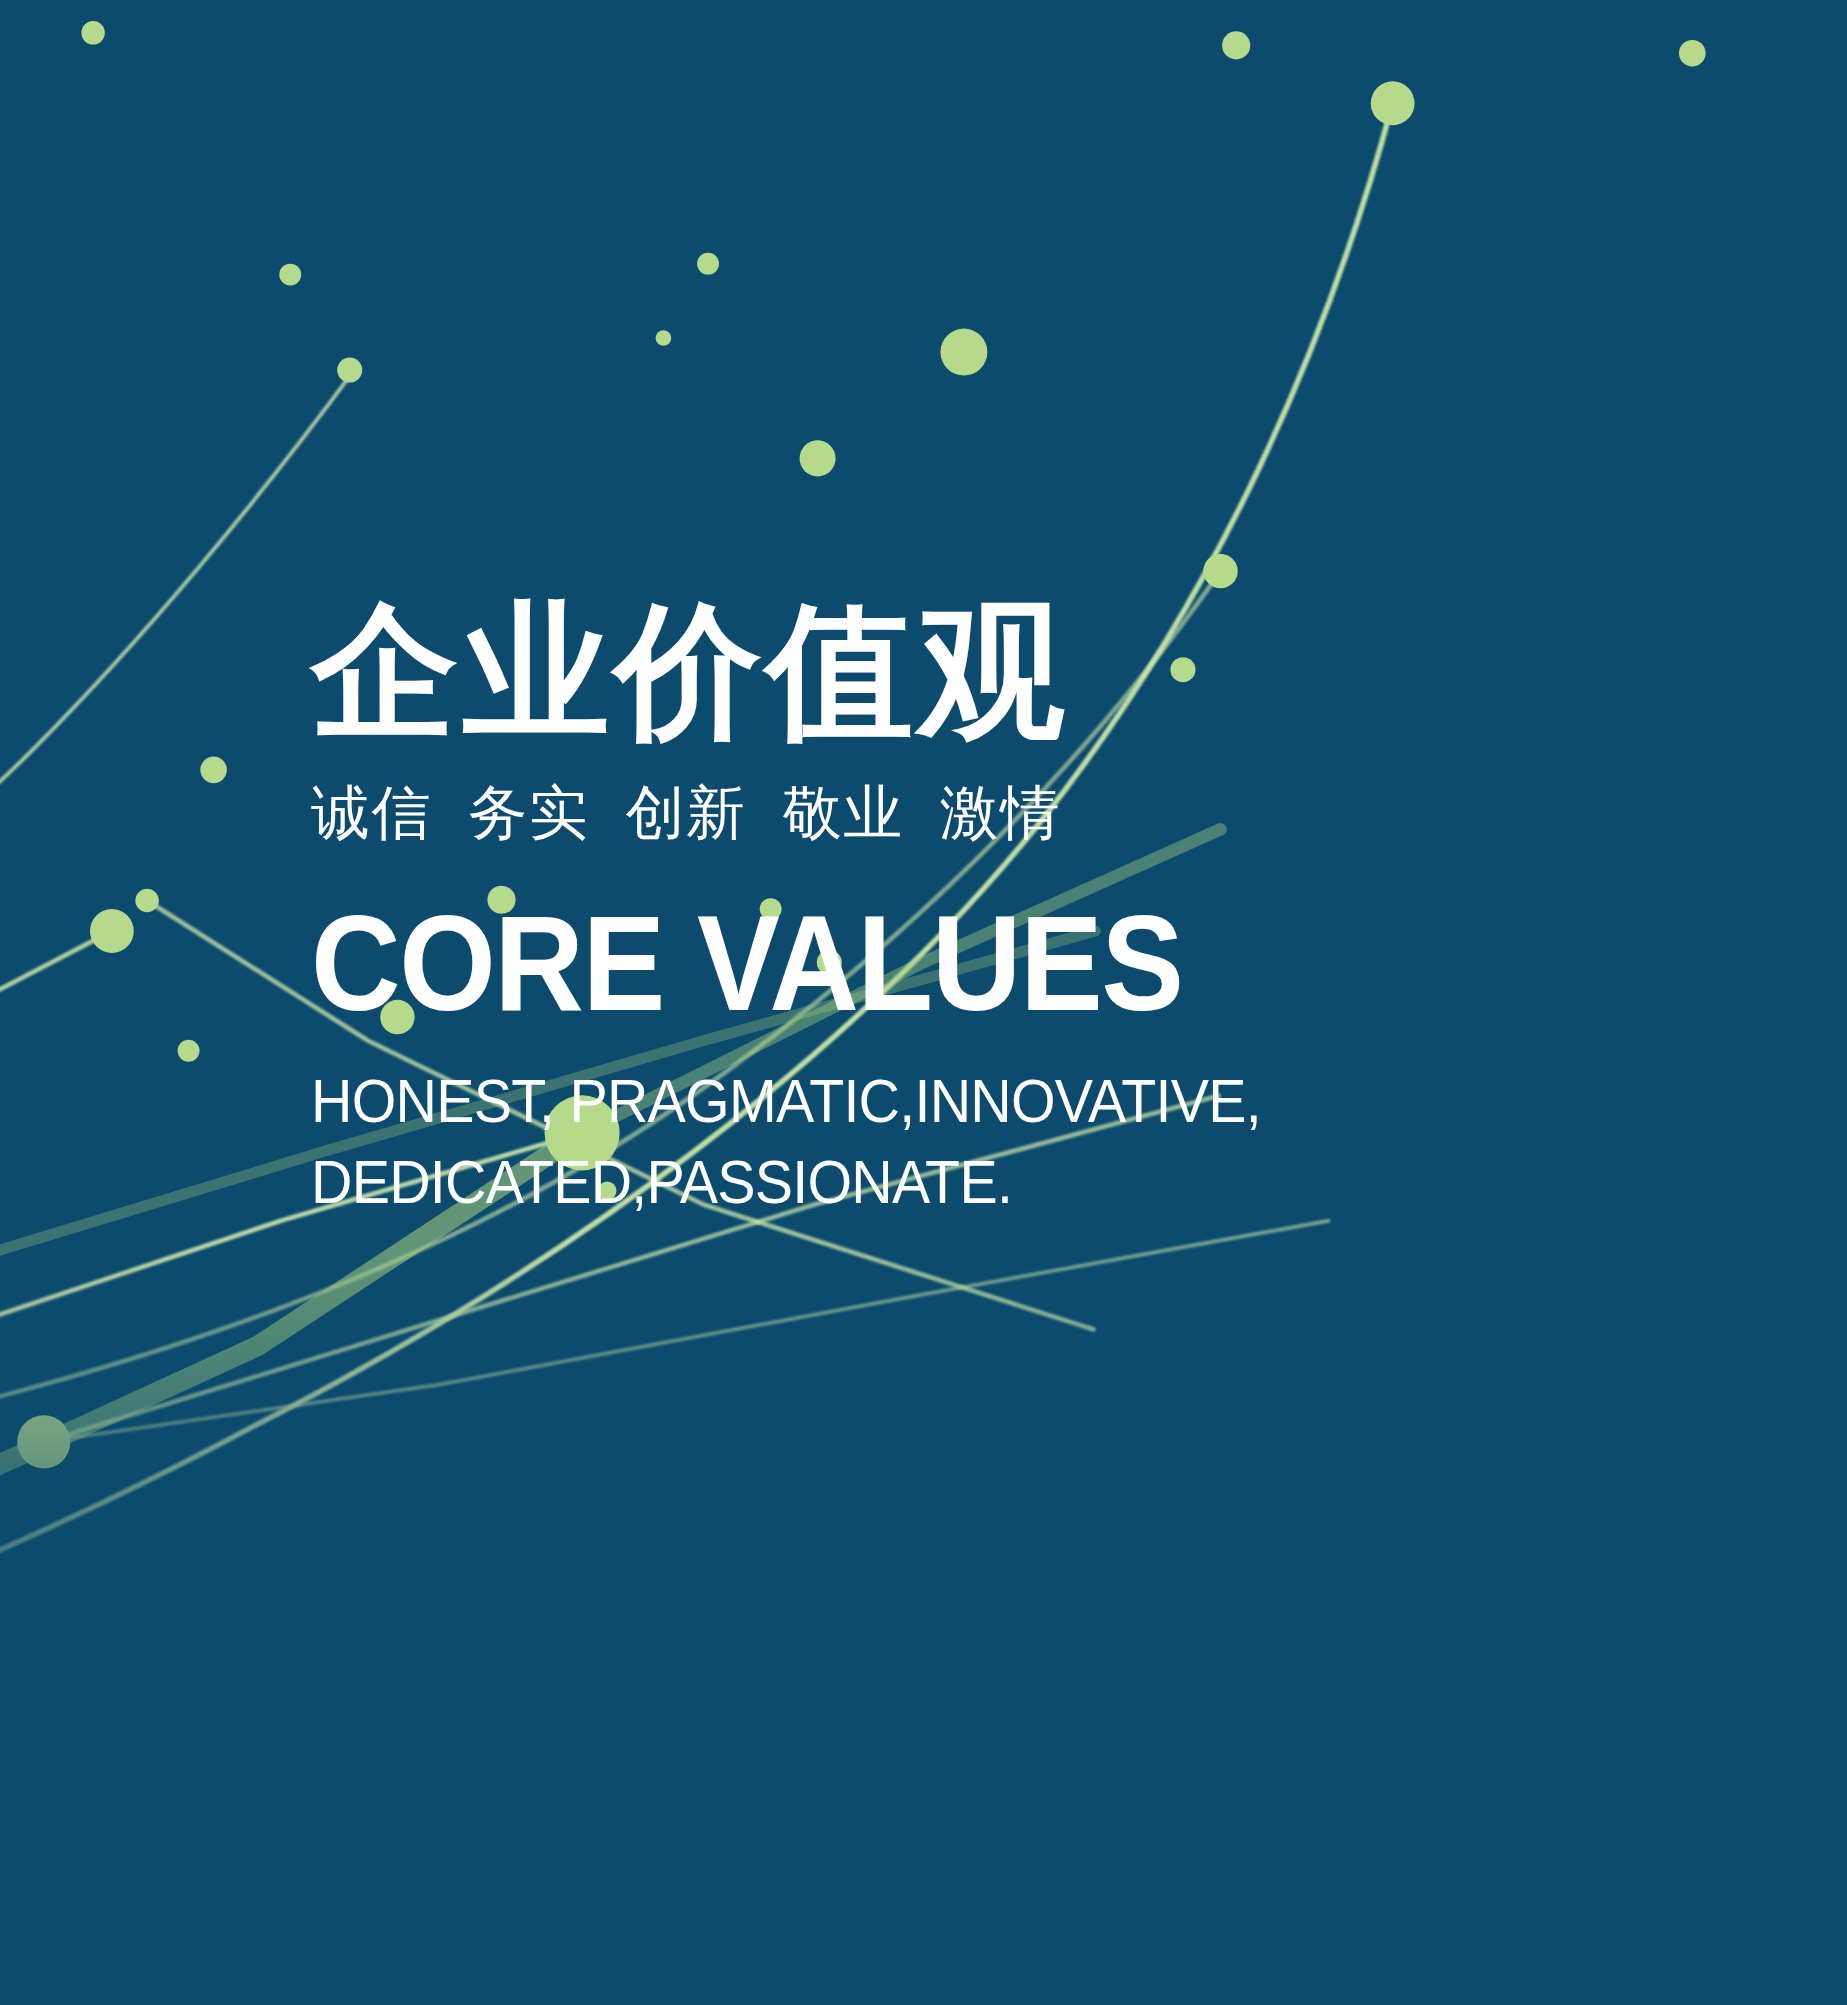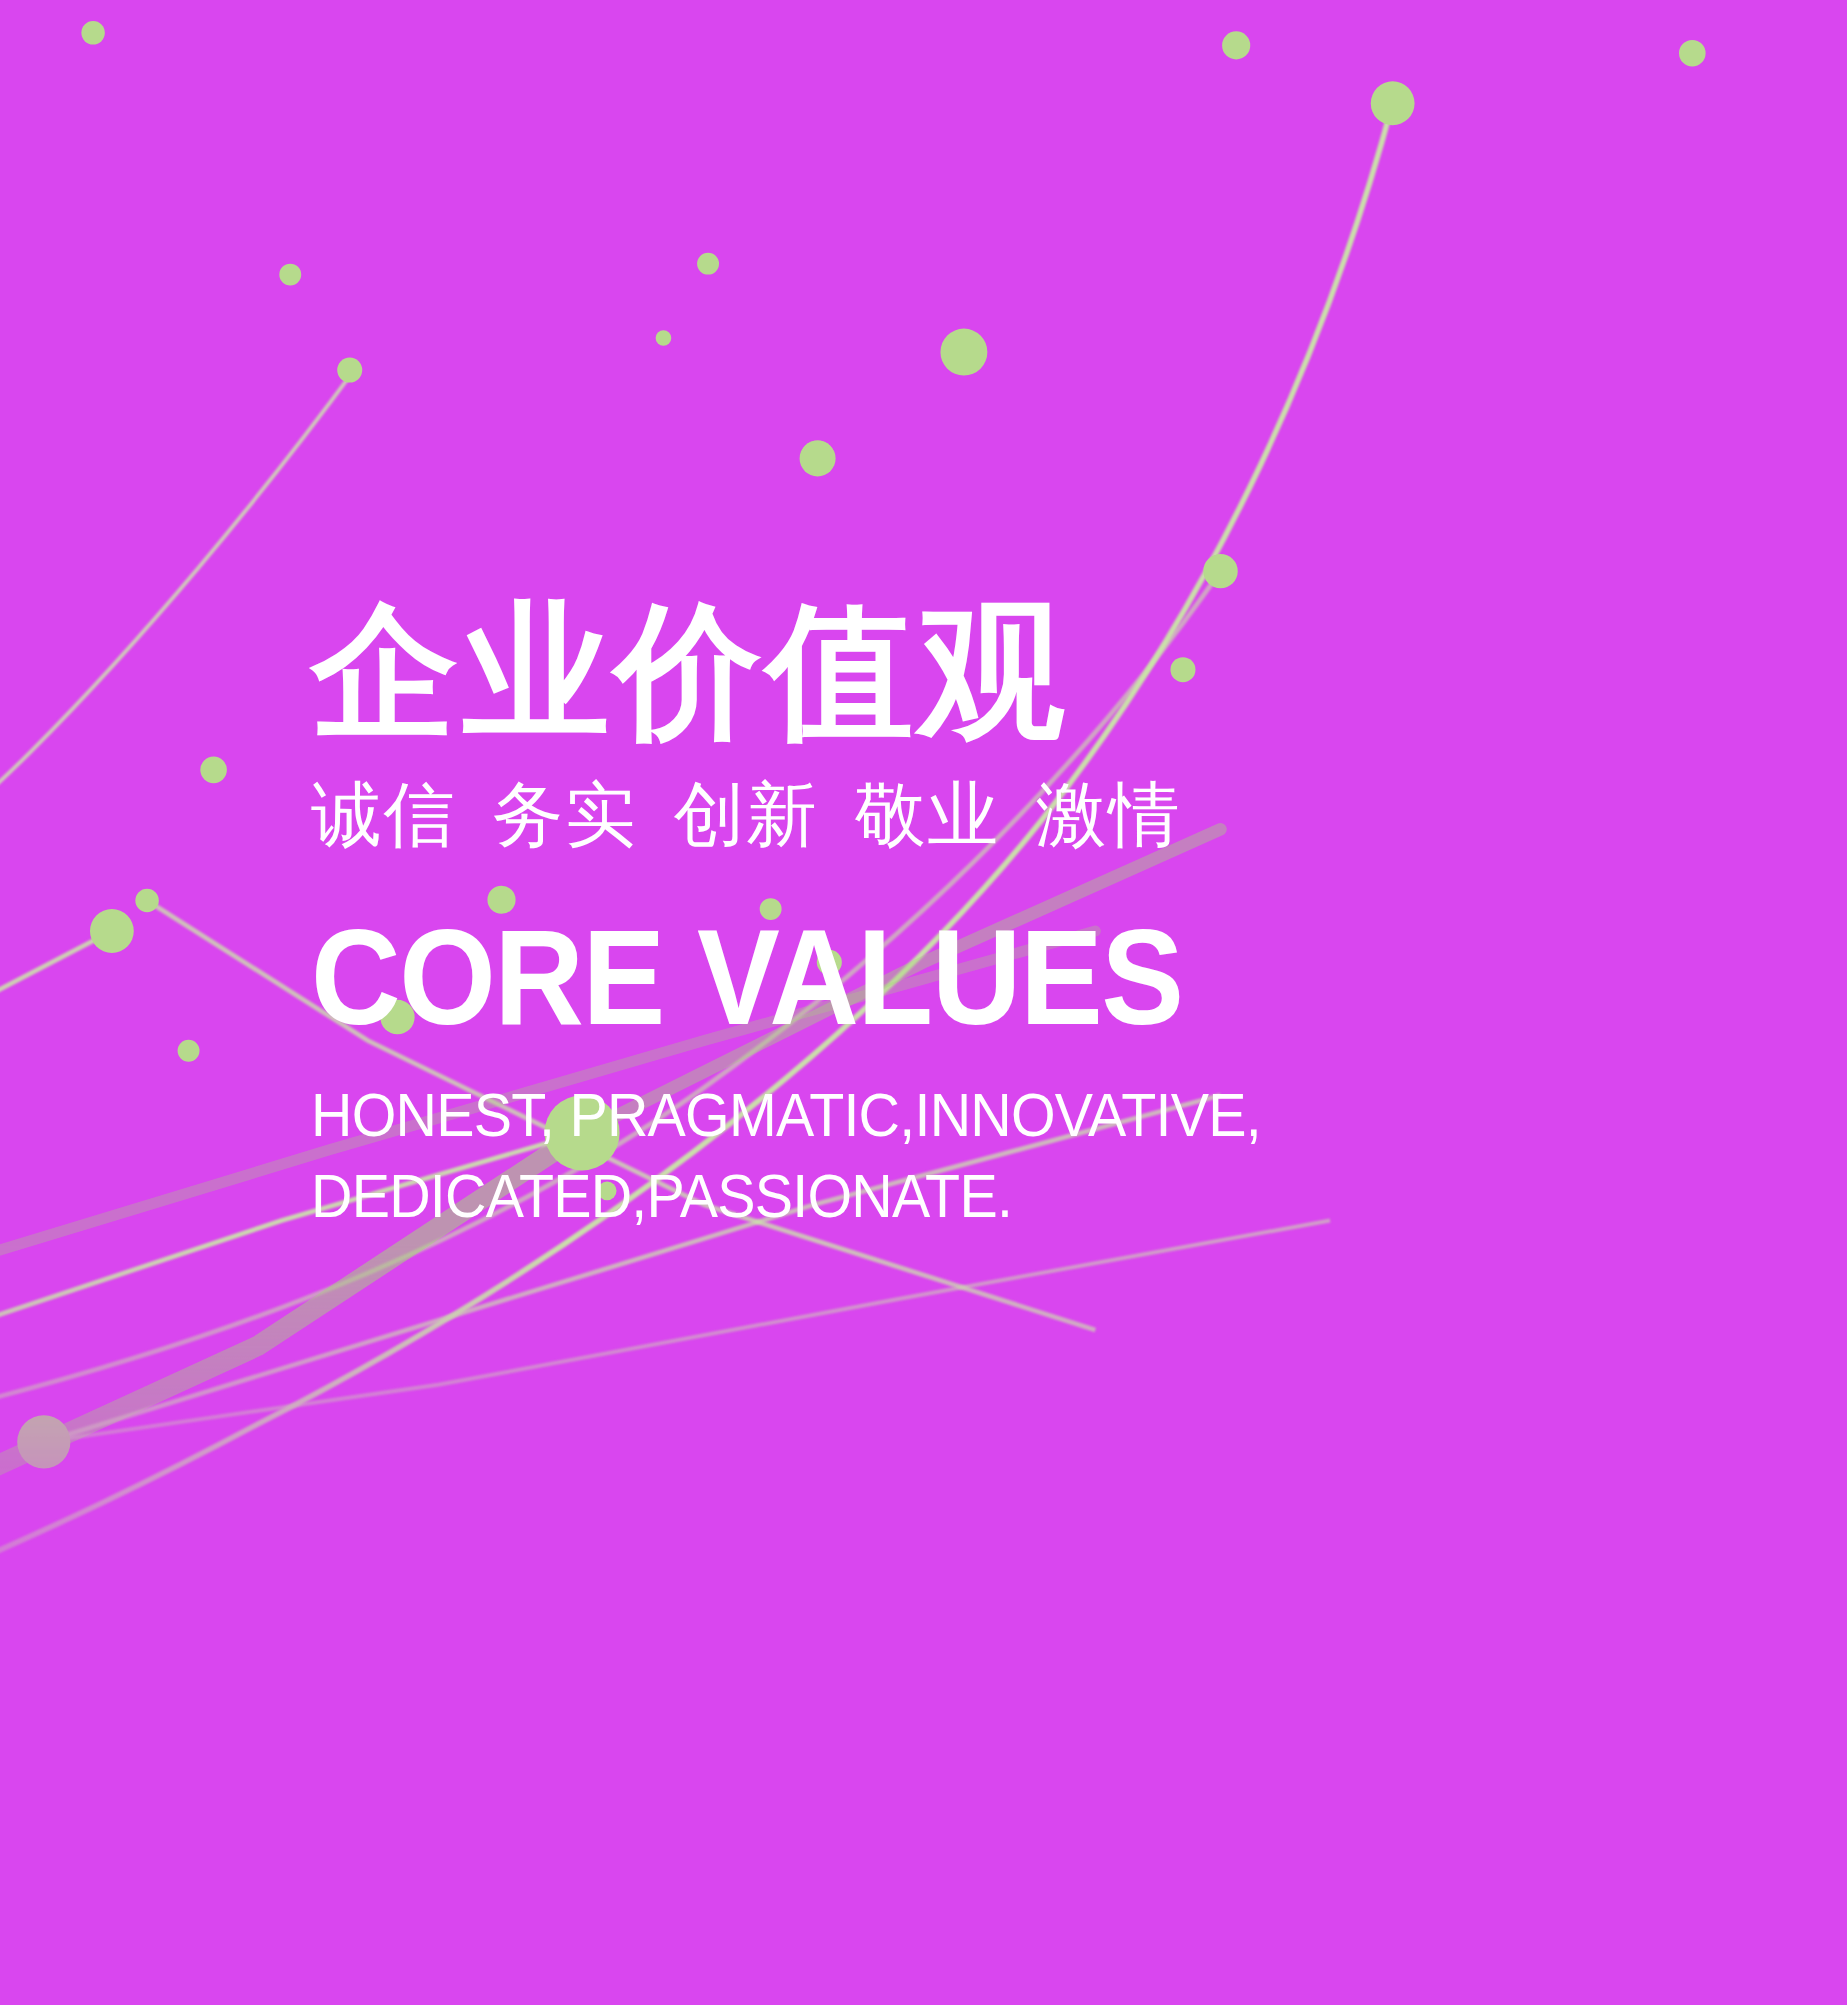--- a/index.html
+++ b/index.html
@@ -6,21 +6,21 @@
   html, body {
     margin: 0;
     padding: 0;
     background: #ffffff;
   }
   #poster {
     position: relative;
     width: 1848px;
     height: 2006px;
     overflow: hidden;
-    background: #d946ef;
+    background: #0c4a6e;
     font-family: "Liberation Sans", "DejaVu Sans", sans-serif;
   }
   #bg-decor {
     position: absolute;
     inset: 0;
     width: 1848px;
     height: 2006px;
     pointer-events: none;
   }
   #text-block {
@@ -34,22 +34,22 @@
     font-family: "DejaVu Sans", "Liberation Sans", sans-serif;
     font-size: 147px;
     font-weight: 700;
     letter-spacing: 4.7px;
     line-height: 1.06;
     white-space: nowrap;
     margin: 0;
   }
   .cn-sub {
     color: #ffffff;
-    font-family: Liberation Mono, monospace;
-    font-size: 71px;
+    font-family: Liberation Sans, sans-serif;
+    font-size: 59px;
     font-weight: 400;
     letter-spacing: 1.6px;
     line-height: 1.2;
     white-space: nowrap;
     margin: 28px 0 0 0;
   }
   .cn-sub .gap { display: inline-block; width: 36px; }
   .en-title {
     color: #ffffff;
     font-family: "Liberation Sans", "DejaVu Sans", sans-serif;

